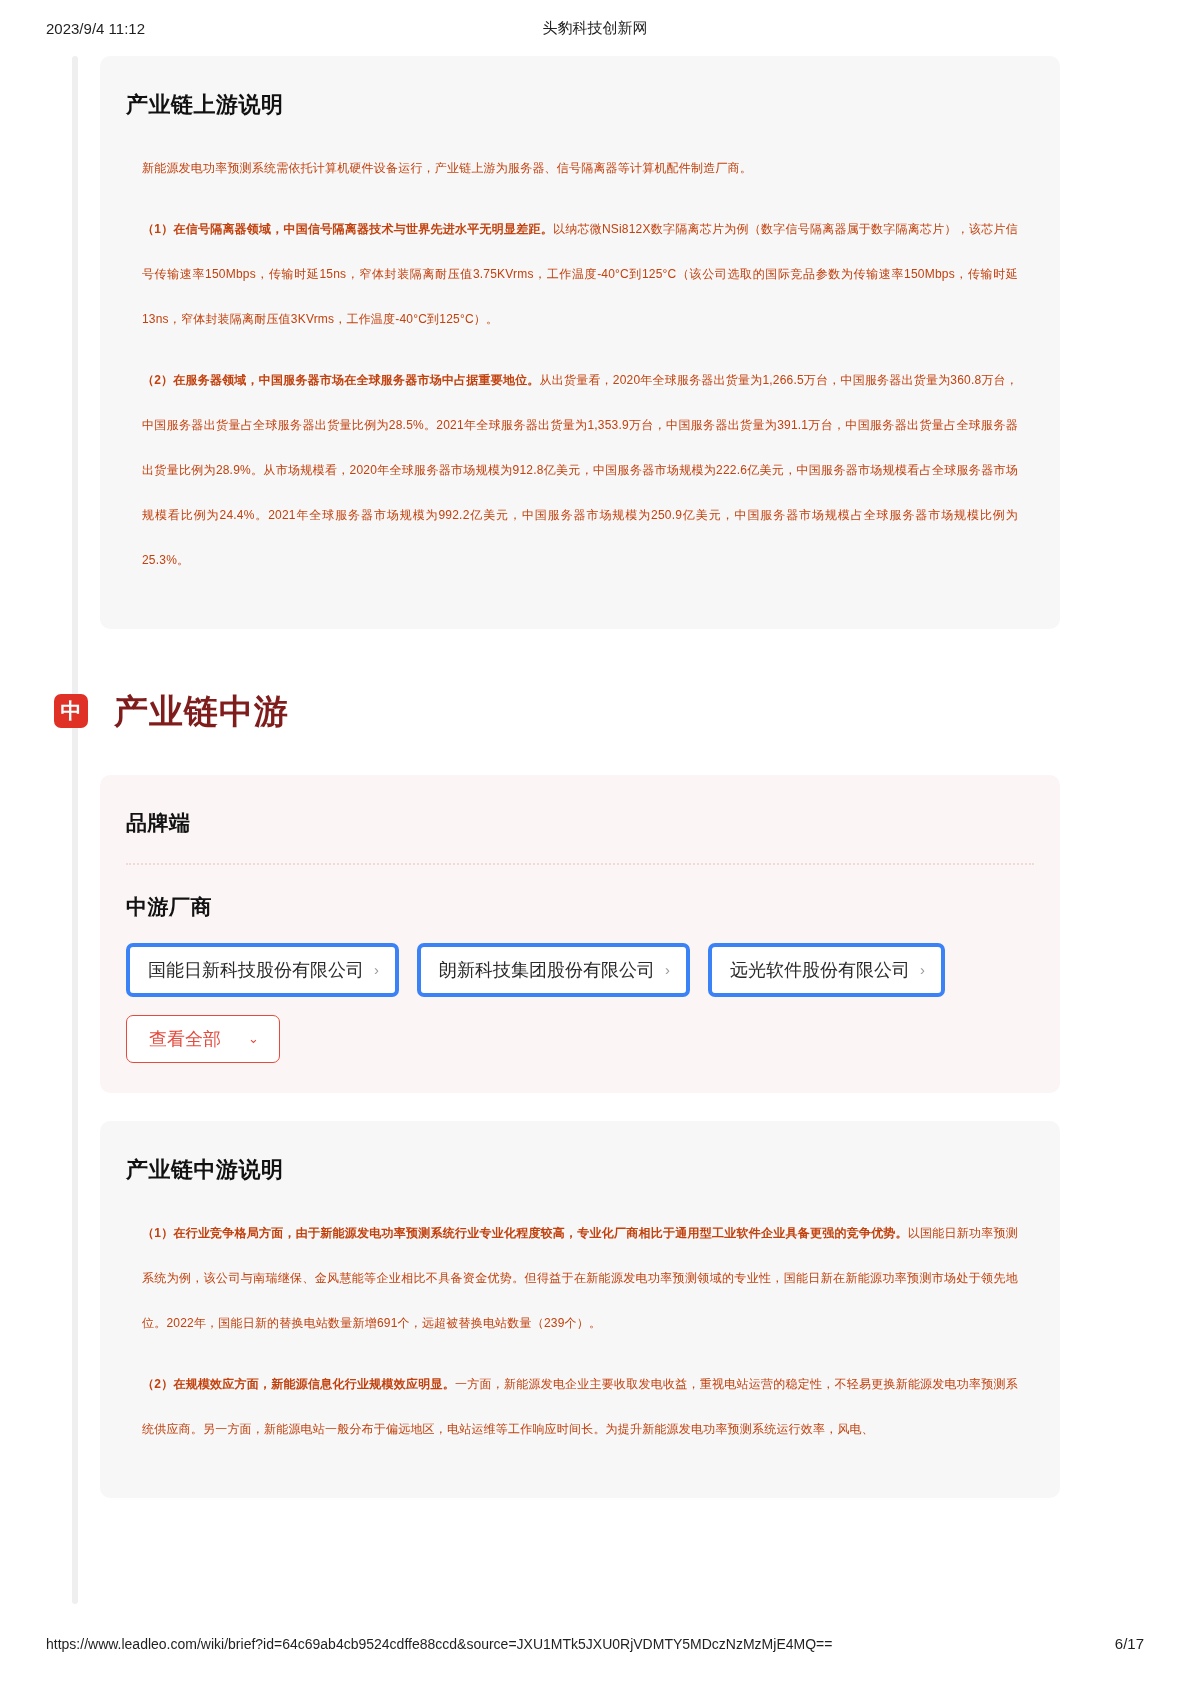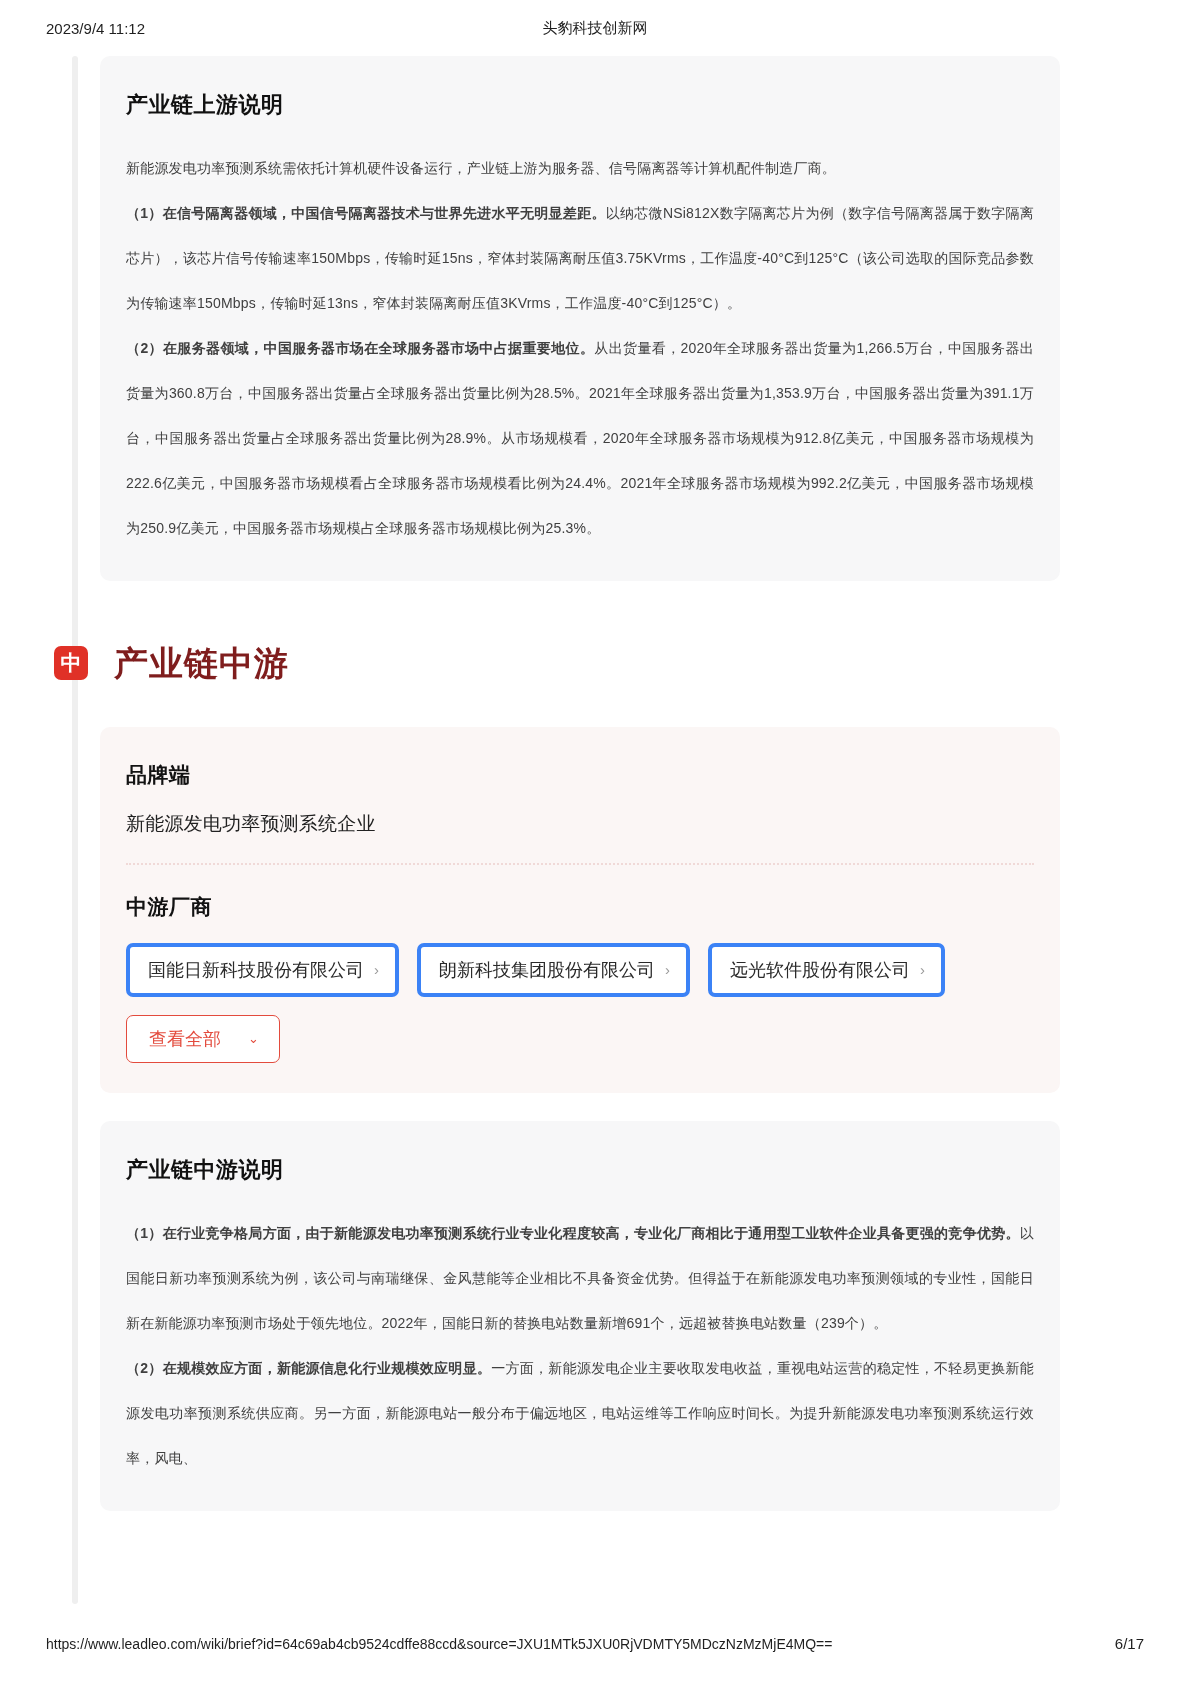--- a/index.html
+++ b/index.html
@@ -83,24 +83,24 @@
 
   .card-title {
     font-size: 22px;
     font-weight: bold;
     color: #111111;
     letter-spacing: .5px;
     margin: 0 0 26px 0;
   }
 
   .para {
-    font-size: 14px;
+    font-size: 12px;
     line-height: 45px;
-    color: #404040;
-    margin: 0;
+    color: #c2410c;
+    margin: 16px;
     text-align: justify;
     letter-spacing: .2px;
   }
   .para + .para { margin-top: 0px; }
   .para .b { font-weight: bold; }
   .indent { text-indent: 0; }
 
   
   .section-head {
     display: flex;
@@ -240,21 +240,20 @@
       <p class="para indent"><span class="b">（2）在服务器领域，中国服务器市场在全球服务器市场中占据重要地位。</span><span>从出货量看，2020年全球服务器出货量为1,266.5万台，中国服务器出货量为360.8万台，中国服务器出货量占全球服务器出货量比例为28.5%。2021年全球服务器出货量为1,353.9万台，中国服务器出货量为391.1万台，中国服务器出货量占全球服务器出货量比例为28.9%。从市场规模看，2020年全球服务器市场规模为912.8亿美元，中国服务器市场规模为222.6亿美元，中国服务器市场规模看占全球服务器市场规模看比例为24.4%。2021年全球服务器市场规模为992.2亿美元，中国服务器市场规模为250.9亿美元，中国服务器市场规模占全球服务器市场规模比例为25.3%。</span></p>
     </section>
 
     <div class="section-head">
       <div class="badge">中</div>
       <h1 class="section-title">产业链中游</h1>
     </div>
 
     <section class="card card-pink">
       <h3 class="sub-title">品牌端</h3>
-      <p class="sub-text">新能源发电功率预测系统企业</p>
 
       <hr class="dotted-divider">
 
       <h3 class="sub-title">中游厂商</h3>
 
       <div class="chip-row">
         <div class="chip">
           <span>国能日新科技股份有限公司</span>
           <span class="chev">›</span>
         </div>

